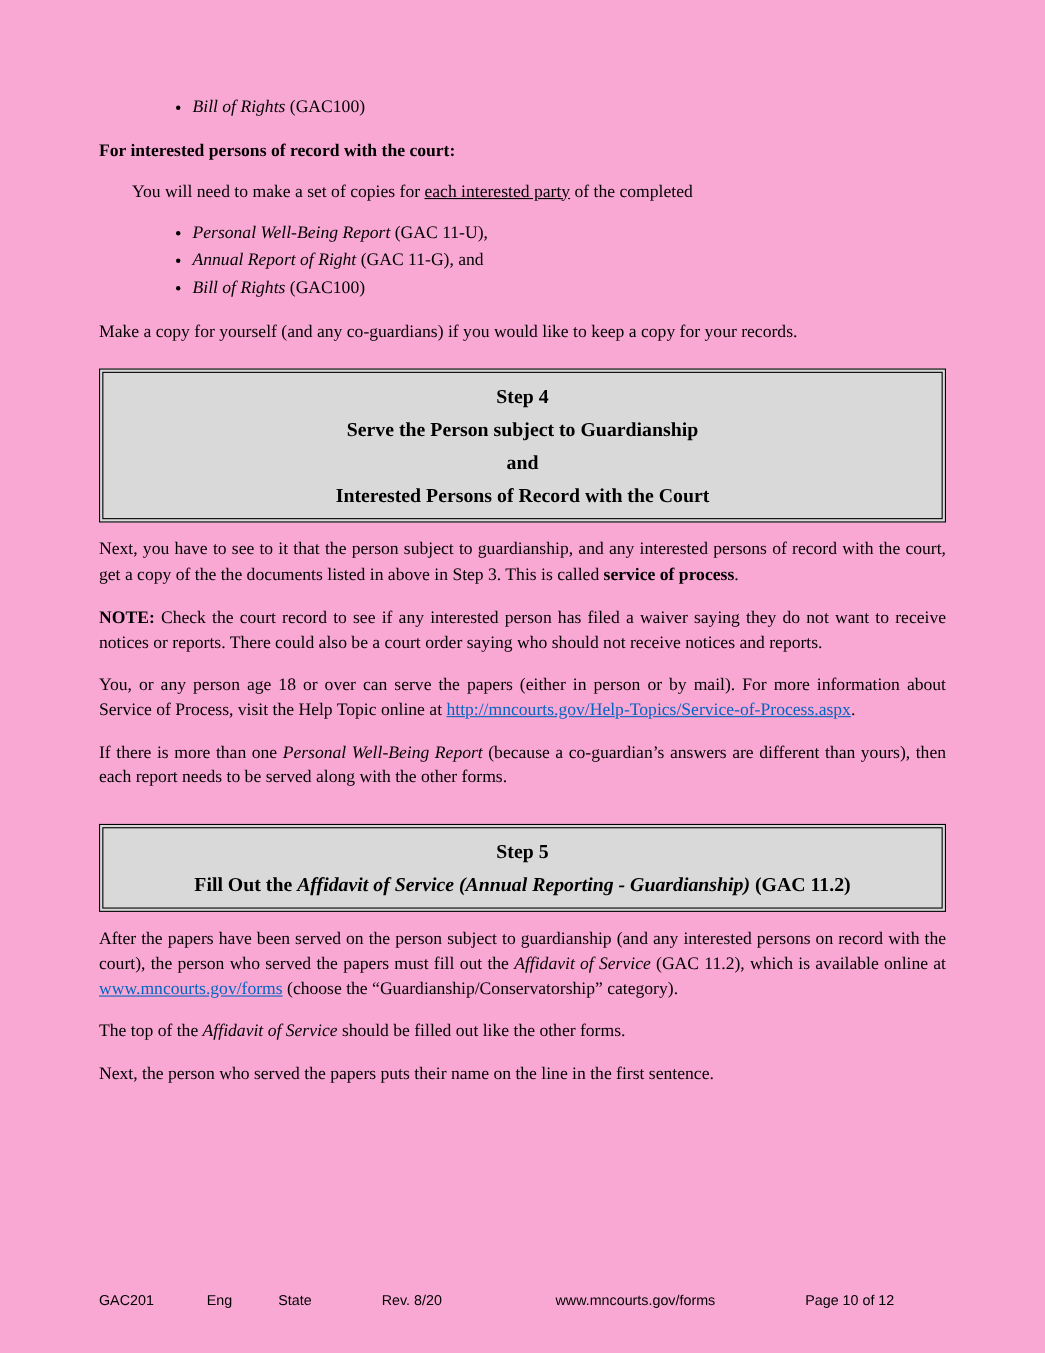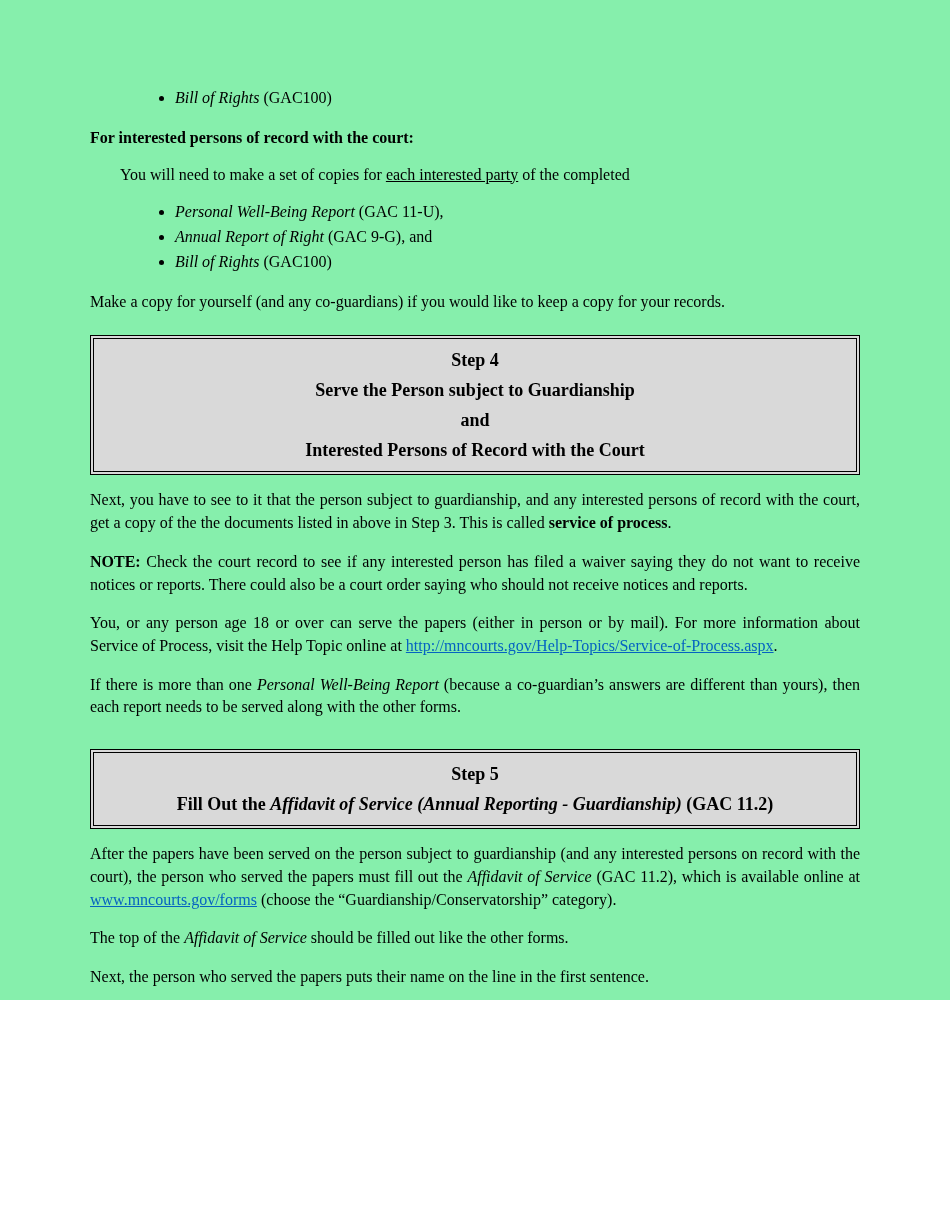--- a/index.html
+++ b/index.html
@@ -1,21 +1,21 @@
 <!DOCTYPE html>
 <html><head>
 <meta charset="utf-8">
 <style>
   * { box-sizing: border-box; }
   html, body { margin: 0; padding: 0; background: #ffffff; }
   .page {
     position: relative;
     width: 950px;
-    height: 1000px;
-    background: #86efac;
+    height: 1230px;
+    background: #f9a8d4;
     color: #000000;
     font-family: "Liberation Serif", serif;
     font-size: 16px;
     overflow: hidden;
   }
   .content { padding: 86px 90px 0 90px; }
   p { margin: 0 0 16px 0; line-height: 1.42; }
   .just { text-align: justify; }
   ul.bullet-list {
     margin: 0 0 16px 0;
@@ -70,21 +70,21 @@
     <ul class="bullet-list top-list">
       <li><span class="it">Bill of Rights</span><span> (GAC100)</span></li>
     </ul>
 
     <p class="bold-head">For interested persons of record with the court:</p>
 
     <p class="indent"><span>You will need to make a set of copies for </span><span class="u-text">each interested party</span><span> of the completed</span></p>
 
     <ul class="bullet-list mid-list">
       <li><span class="it">Personal Well-Being Report</span><span> (GAC 11-U),</span></li>
-      <li><span class="it">Annual Report of Right</span><span> (GAC 9-G), and</span></li>
+      <li><span class="it">Annual Report of Right</span><span> (GAC 11-G), and</span></li>
       <li><span class="it">Bill of Rights</span><span> (GAC100)</span></li>
     </ul>
 
     <p class="just">Make a copy for yourself (and any co-guardians) if you would like to keep a copy for your records.</p>
 
     <div class="step-box">
       <div>Step 4</div>
       <div>Serve the Person subject to Guardianship</div>
       <div>and</div>
       <div>Interested Persons of Record with the Court</div>

